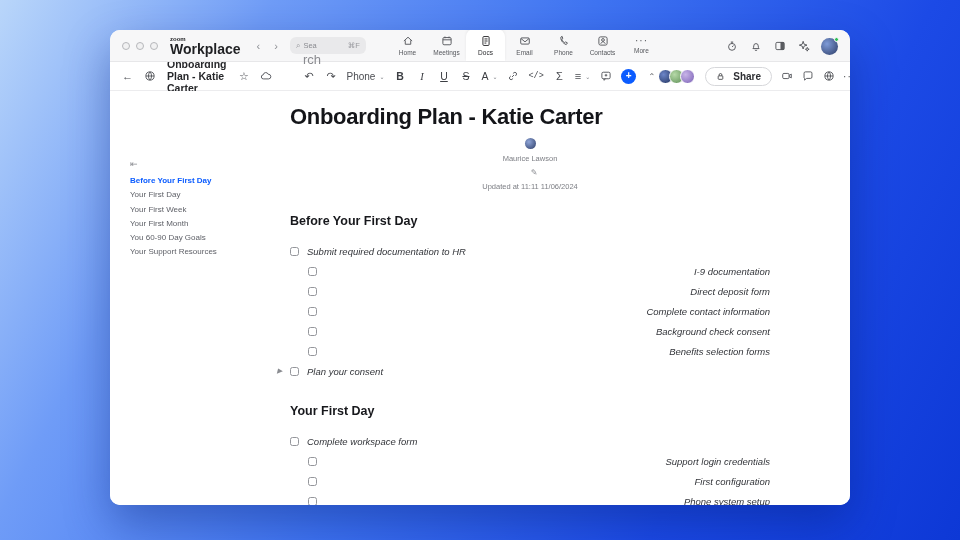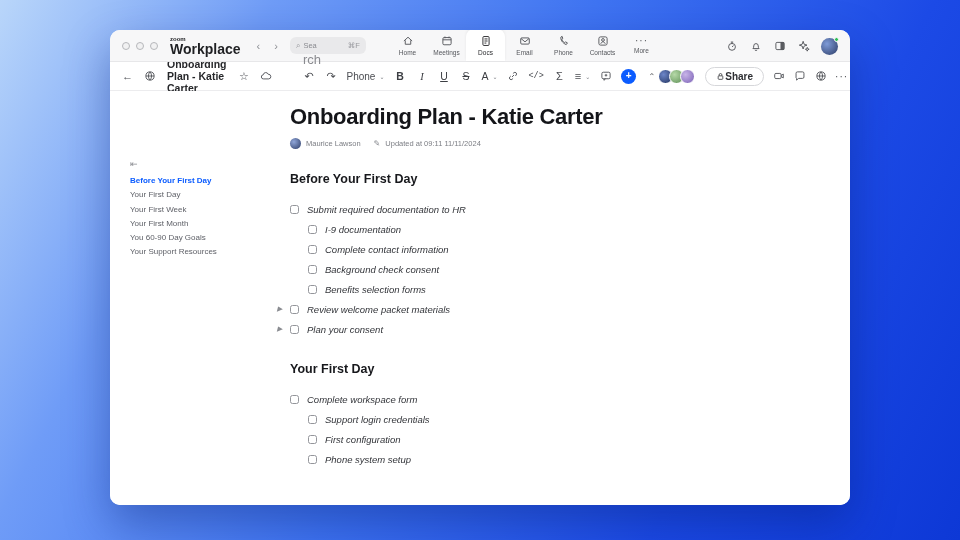--- a/index.html
+++ b/index.html
@@ -48,39 +48,39 @@
   .fmt.i { font-style:italic; font-family:"Liberation Serif", serif; }
   .fmt.u { text-decoration:underline; }
   .fmt.s { text-decoration:line-through; }
   .bluebtn { width:15px; height:15px; border-radius:50%; background:#0b5cff; color:#fff; font-size:10px; line-height:14px; text-align:center; font-weight:700; }
   .collabs { display:flex; margin-right:2px; }
   .collab { width:15px; height:15px; border-radius:50%; border:1.5px solid #fff; margin-left:-4px; }
   .collab:first-child { margin-left:0; }
   .c1 { background:radial-gradient(circle at 35% 35%, #6d86c9, #20315c); }
   .c2 { background:radial-gradient(circle at 35% 35%, #b6d9a8, #5d8f55); }
   .c3 { background:radial-gradient(circle at 35% 35%, #c8b4e8, #7a61b5); }
-  .sharebtn { display:flex; align-items:center; gap:0; border:1px solid #d6d7da; border-radius:12px; padding:3px 10px; font-size:10px; font-weight:600; color:#2e2f33; background:#fff; }
+  .sharebtn { display:flex; align-items:center; gap:8px; border:1px solid #d6d7da; border-radius:12px; padding:3px 10px; font-size:10px; font-weight:600; color:#2e2f33; background:#fff; }
   .sharebtn svg { width:9px; height:9px; stroke:#2e2f33; fill:none; stroke-width:1.2; }
 
   
   .content { position:absolute; top:61px; left:0; right:0; bottom:0; background:#fff; }
 
   .outline { position:absolute; left:20px; top:68px; width:150px; font-size:8px; color:#5f6168; }
   .outline .collapse { color:#8e9095; font-size:9px; margin-bottom:8px; }
   .outline .oitem { margin-bottom:5.5px; line-height:1.1; cursor:default; }
   .outline .oitem.active { color:#0b5cff; font-weight:700; }
 
   .doc { position:absolute; left:180px; top:13px; width:480px; color:#2e2f33; }
   .doc h1 { font-size:22px; font-weight:800; letter-spacing:-.3px; color:#141519; }
-  .byline { display:flex; align-items:center; gap:5px; margin-top:8px; font-size:7.5px; color:#7c7e84; }
+  .byline { display:flex; align-items:center; gap:5px; margin-top:8px; font-size:7.5px; color:#7c7e84;flex-direction:column; }
   .byline .mini { width:11px; height:11px; border-radius:50%; background:radial-gradient(circle at 35% 35%, #8fa5d8, #2c3c66); }
   .byline .editicn { margin-left:8px; font-size:8px; color:#8e9095; }
   .doc h2 { font-size:12.5px; font-weight:800; color:#17181c; margin-top:23px; margin-bottom:13px; }
   .row { display:flex; align-items:center; height:20px; font-size:9.5px; color:#33353a; position:relative;font-style:italic; }
-  .row.lvl1 { margin-left:18px; }
+  .row.lvl1 { margin-left:18px;justify-content:space-between; }
   .cbx { width:9px; height:9px; border:1px solid #94969b; border-radius:2.5px; margin-right:8px; flex:none; background:#fff; }
   .twisty { position:absolute; left:-13px; font-size:7px; color:#8a8c91; }
   .sect2 { margin-top:12px; }
 </style>
 </head>
 <body>
 
 <div class="window">
 
   <div class="titlebar">
@@ -281,53 +281,52 @@
       <div class="oitem">You 60-90 Day Goals</div>
       <div class="oitem">Your Support Resources</div>
     </div>
 
     <div class="doc">
       <h1>Onboarding Plan - Katie Carter</h1>
       <div class="byline">
         <span class="mini"></span>
         <span>Maurice Lawson</span>
         <span class="editicn">✎</span>
-        <span>Updated at 09:11 11/11/2024</span>
+        <span>Updated at 11:11 11/06/2024</span>
       </div>
 
       <h2>Before Your First Day</h2>
 
       <div class="row">
         <span class="cbx"></span>
         <span>Submit required documentation to HR</span>
       </div>
       <div class="row lvl1">
         <span class="cbx"></span>
         <span>I-9 documentation</span>
+      </div>
+      <div class="row lvl1">
+        <span class="cbx"></span>
+        <span>Direct deposit form</span>
       </div>
       <div class="row lvl1">
         <span class="cbx"></span>
         <span>Complete contact information</span>
       </div>
       <div class="row lvl1">
         <span class="cbx"></span>
         <span>Background check consent</span>
       </div>
       <div class="row lvl1">
         <span class="cbx"></span>
         <span>Benefits selection forms</span>
       </div>
       <div class="row">
         <span class="twisty">▶</span>
         <span class="cbx"></span>
-        <span>Review welcome packet materials</span>
-      </div>
-      <div class="row">
-        <span class="twisty">▶</span>
-        <span class="cbx"></span>
         <span>Plan your consent</span>
       </div>
 
       <h2 class="sect2">Your First Day</h2>
 
       <div class="row">
         <span class="cbx"></span>
         <span>Complete workspace form</span>
       </div>
       <div class="row lvl1">

